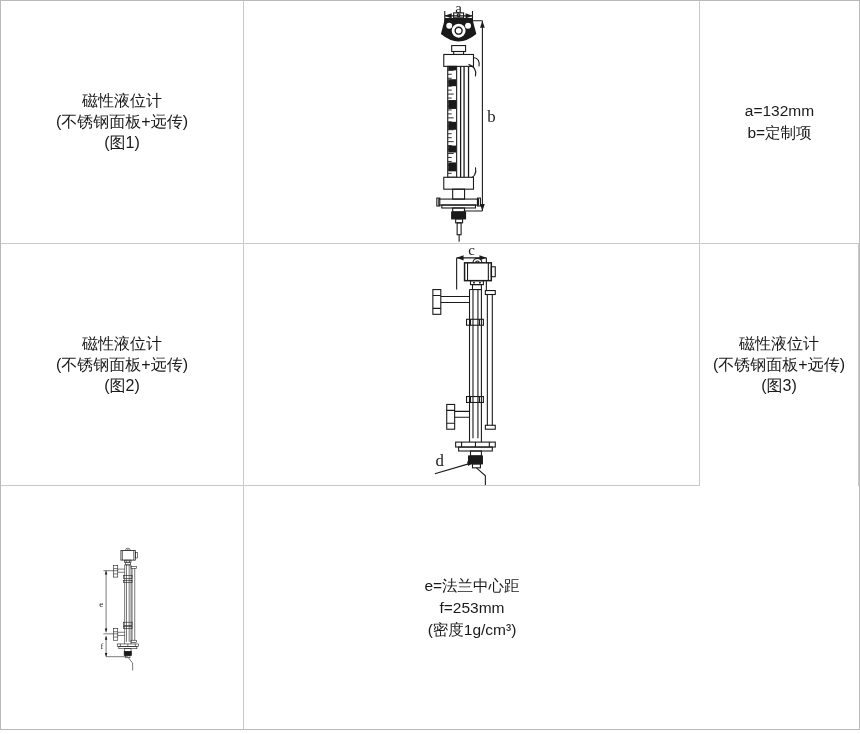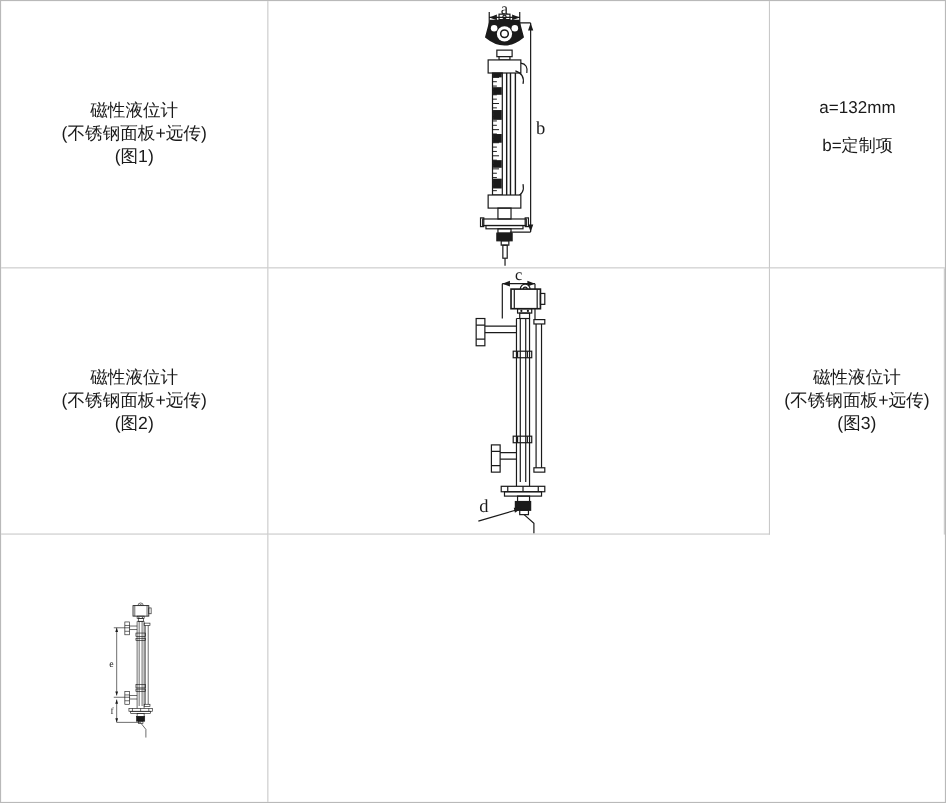--- a/index.html
+++ b/index.html
@@ -12,21 +12,21 @@
     grid-template-rows:1fr 1fr 1fr;
     background:#ffffff;
   }
   .cell{
     box-sizing:border-box;
     border-right:1px solid #c9c9c9;
     border-bottom:1px solid #c9c9c9;
     display:flex;flex-direction:column;align-items:center;justify-content:center;
     overflow:hidden;position:relative;
   }
-  .cell.last-col{border-right:none;gap:12px;}
+  .cell.last-col{border-right:none;}
   .cell.last-row{border-bottom:none;}
   .title-line{font-size:16px;line-height:21px;white-space:nowrap;}
   .spec-line{font-size:15.5px;line-height:22px;text-align:center;white-space:nowrap;}
   .drawing-cell svg{position:absolute;left:0;top:0;width:100%;height:100%;}
   .dim-letter{font-family:"Liberation Serif","DejaVu Serif",serif;}
 </style>
 </head>
 <body>
 
 <div class="spec-table">
@@ -208,14 +208,19 @@
         <rect x="233" y="200" width="12" height="5"></rect>
         <rect x="232" y="205" width="14" height="8" fill="#1a1a1a"></rect>
         <rect x="235" y="213" width="8" height="4"></rect>
         <path d="M240,217 L248,227 L248,241"></path>
       </g>
       <text class="dim-letter" x="189" y="121" font-size="17" text-anchor="middle" fill="#1a1a1a">e</text>
       <text class="dim-letter" x="190" y="200" font-size="16" text-anchor="middle" fill="#1a1a1a">f</text>
     </svg>
   </div>
 
+  <div class="cell last-row last-col">
+    <div class="spec-line">e=法兰中心距</div>
+    <div class="spec-line">f=253mm</div>
+    <div class="spec-line">(密度1g/cm³)</div>
+  </div>
 
 </div>
 
 </body></html>

